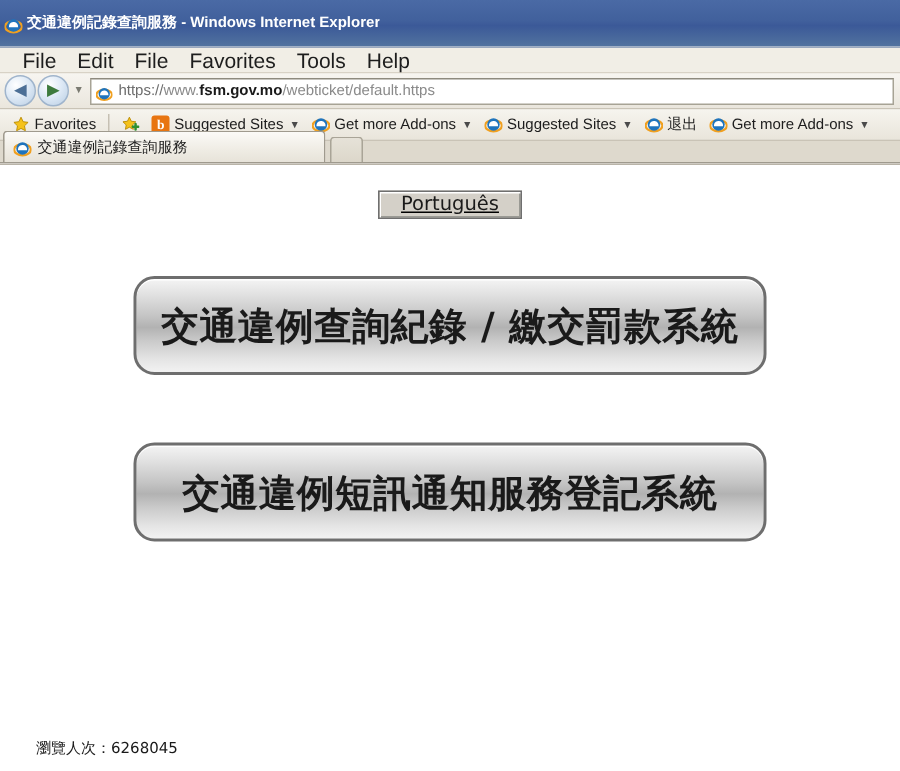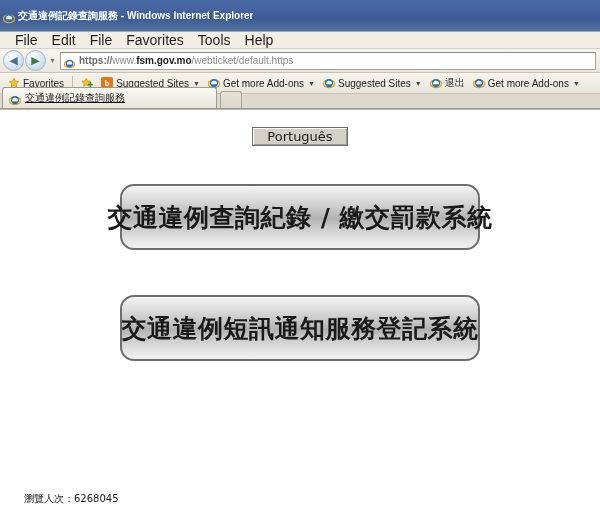--- a/index.html
+++ b/index.html
@@ -102,21 +102,21 @@
     overflow: hidden;
   }
   .url-favicon { width: 11px; height: 11px; margin-right: 4px; flex: 0 0 auto; }
   .url-text {
     font-size: 10px;
     color: #8a8a8a;
     white-space: nowrap;
     line-height: 12px;
   }
   .url-text b { color: #1a1a1a; font-weight: bold; }
-  .url-text .scheme { color: #6d6d6d; font-weight: bold; }
+  .url-text .scheme { color: #6d6d6d; }
 
   
   .favbar {
     height: 21px;
     background: linear-gradient(to bottom, #f6f4ee 0%, #e9e5db 100%);
     border-bottom: 1px solid #c9c3b6;
     display: flex;
     align-items: center;
     padding-left: 4px;
     box-sizing: border-box;
@@ -156,21 +156,20 @@
 
   
   .tabbar {
     height: 15px;
     background: #ded9cd;
     border-bottom: 1px solid #9f9a8e;
     display: flex;
     align-items: flex-end;
     padding-left: 2px;
     box-sizing: border-box;
-    text-decoration: underline;
   }
   .tab {
     height: 21px;
     min-width: 215px;
     max-width: 215px;
     background: linear-gradient(to bottom, #fbfaf7 0%, #efece4 60%, #e7e3d9 100%);
     border: 1px solid #9f9a8e;
     border-bottom: none;
     border-top-left-radius: 3px;
     border-top-right-radius: 3px;
@@ -206,20 +205,21 @@
     background: #ffffff;
     border-top: 1px solid #b9b4a8;
     box-sizing: border-box;
     overflow: hidden;
   }
   .lang-row {
     display: flex;
     justify-content: center;
     gap: 95px;
     padding-top: 17px;
+    text-decoration: underline;
   }
   .lang-btn {
     min-width: 96px;
     height: 19px;
     background: #d4d0c8;
     border: 1px solid #6f6f6f;
     box-shadow: inset 1px 1px 0 #ffffff, inset -1px -1px 0 #9a9a94;
     font-size: 13px;
     color: #1a1a1a;
     display: flex;
@@ -230,21 +230,21 @@
     font-family: "DejaVu Sans", "Liberation Sans", sans-serif;
   }
   .main-buttons {
     margin-top: 38px;
     display: flex;
     flex-direction: column;
     align-items: center;
     gap: 45px;
   }
   .svc-btn {
-    width: 360px;
+    width: 422px;
     height: 66px;
     border-radius: 14px;
     border: 2px solid #6e6e6e;
     background: linear-gradient(to bottom,
       #f4f4f4 0%, #e2e2e2 16%, #c4c4c4 40%, #b2b2b2 52%,
       #c9c9c9 66%, #e4e4e4 86%, #f2f2f2 100%);
     box-shadow: inset 0 1px 0 #ffffff;
     display: flex;
     align-items: center;
     justify-content: center;

